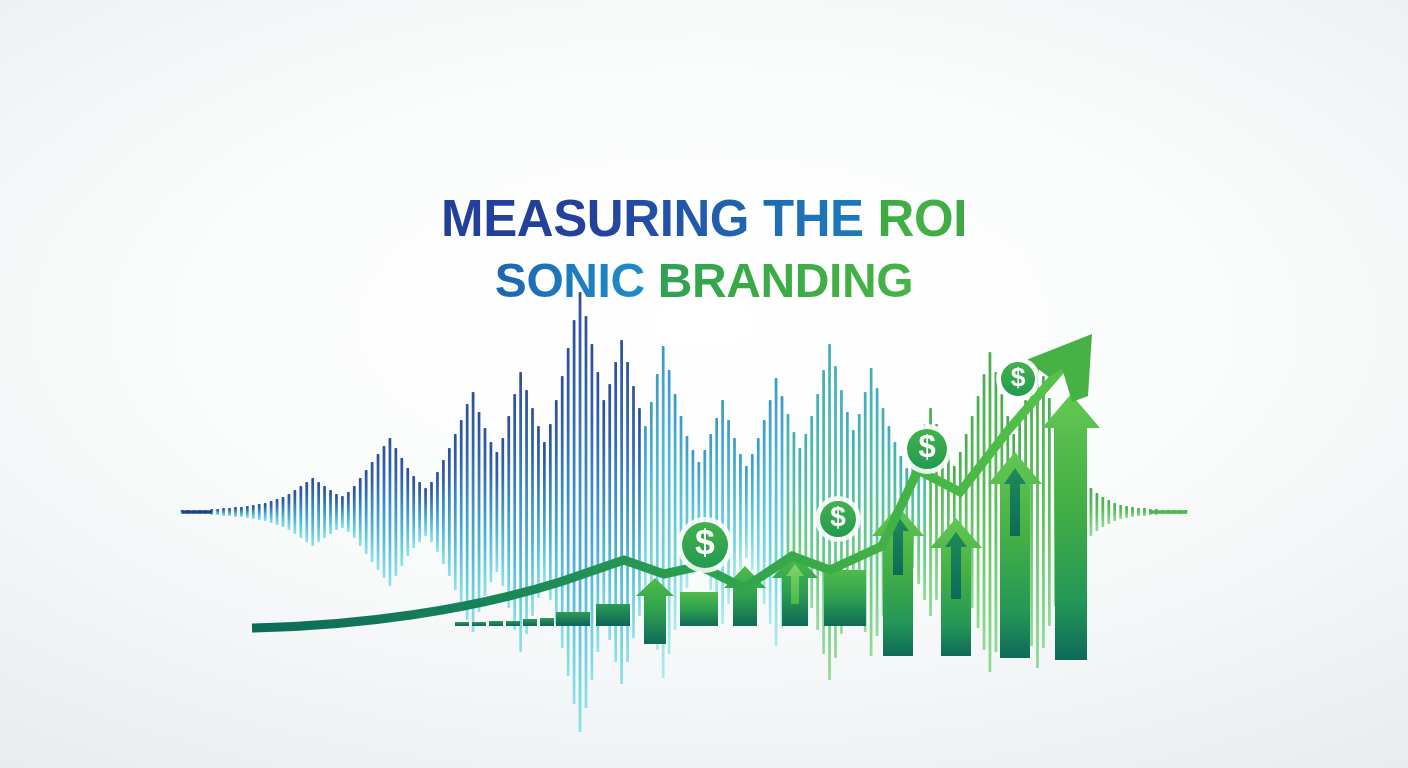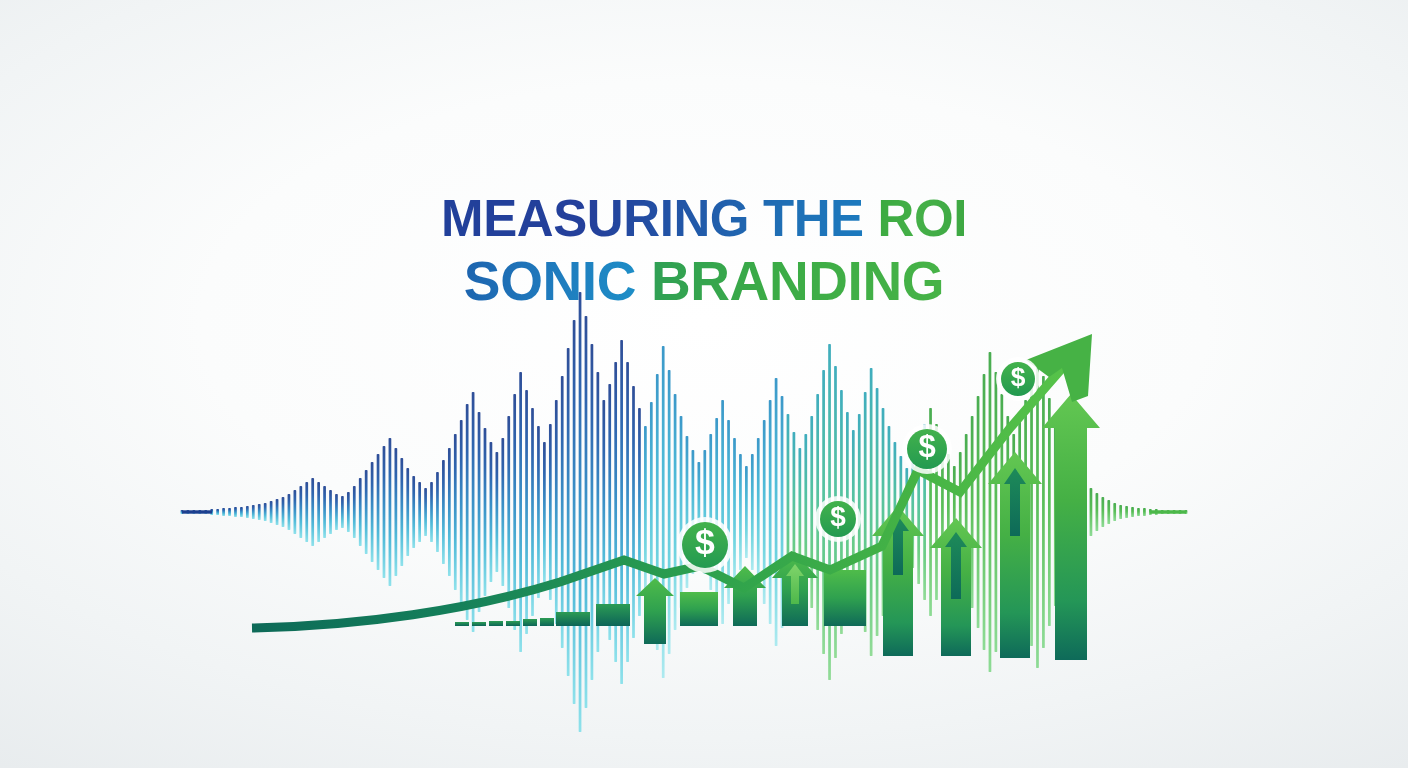--- a/index.html
+++ b/index.html
@@ -22,21 +22,21 @@
     pointer-events:none;
   }
   .title-line {
     font-weight:bold;
     font-size:50px;
     line-height:62px;
     letter-spacing:-0.4px;
     white-space:nowrap;
   }
   .tl1 { font-size:51px; }
-  .tl2 { font-size:55px; }
+  .tl2 { font-size:48px; }
   .seg { -webkit-background-clip:text; background-clip:text; color:transparent;text-align:right; }
   .seg-navy  { background-image:linear-gradient(100deg,#21409a 0%,#24409b 35%,#1f6fb5 78%,#1b7cc0 100%); }
   .seg-blue  { background-image:linear-gradient(100deg,#1d63ae 0%,#1f7cbe 50%,#1d92c9 100%); }
   .seg-green { background-image:linear-gradient(100deg,#3aa93f 0%,#45b048 45%,#3da742 100%);margin-top:12px; }
   .seg-green2{ background-image:linear-gradient(100deg,#2f9f55 0%,#3bab46 40%,#47b347 100%); }
 </style>
 </head>
 <body>
 
 <div id="stage">

